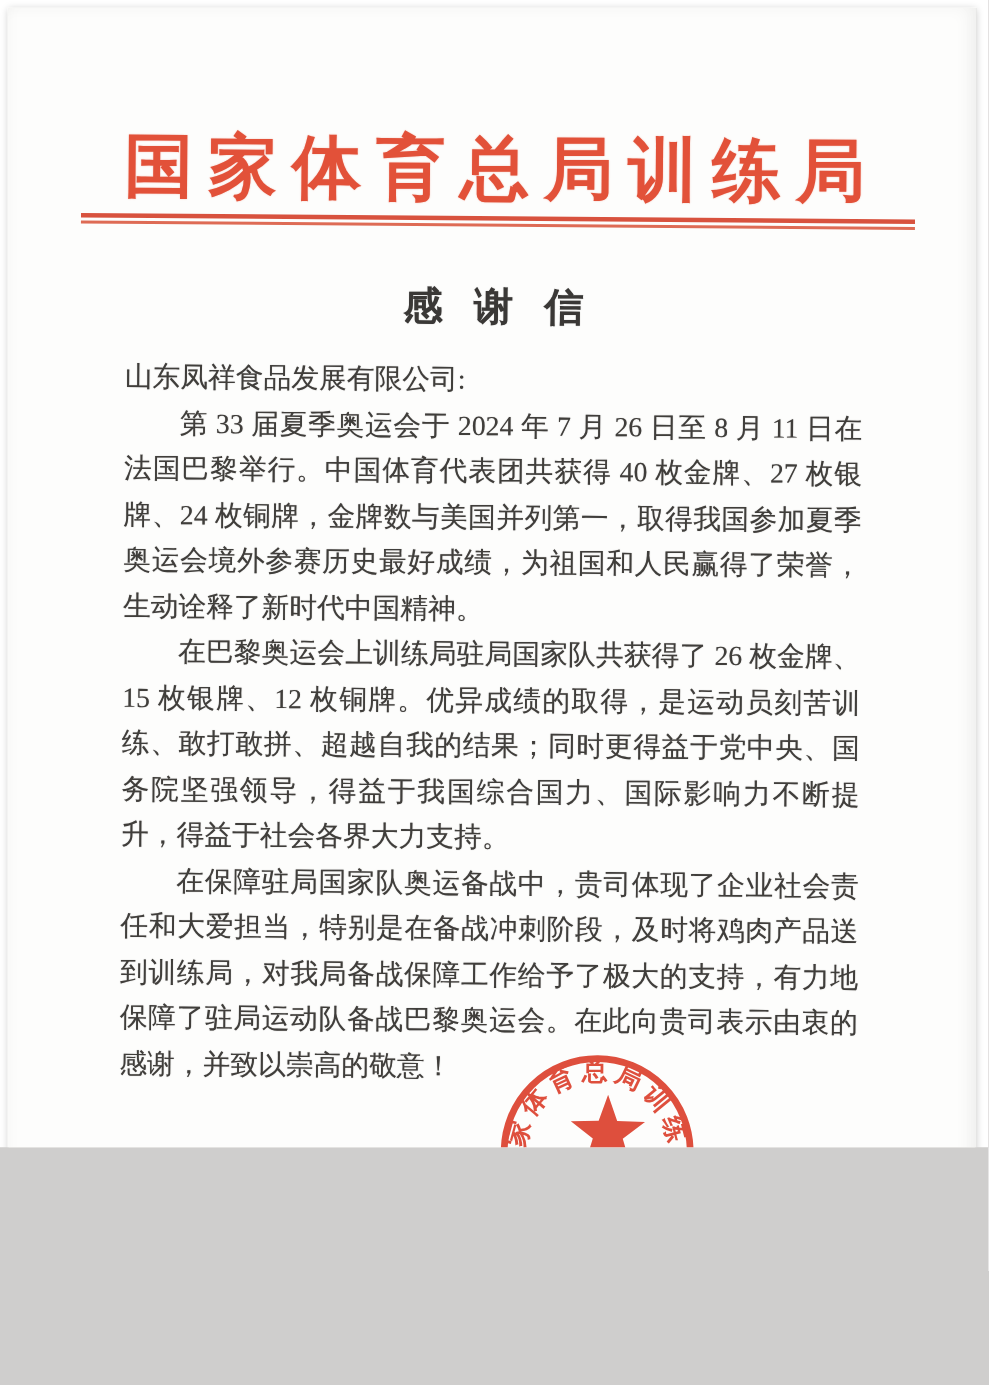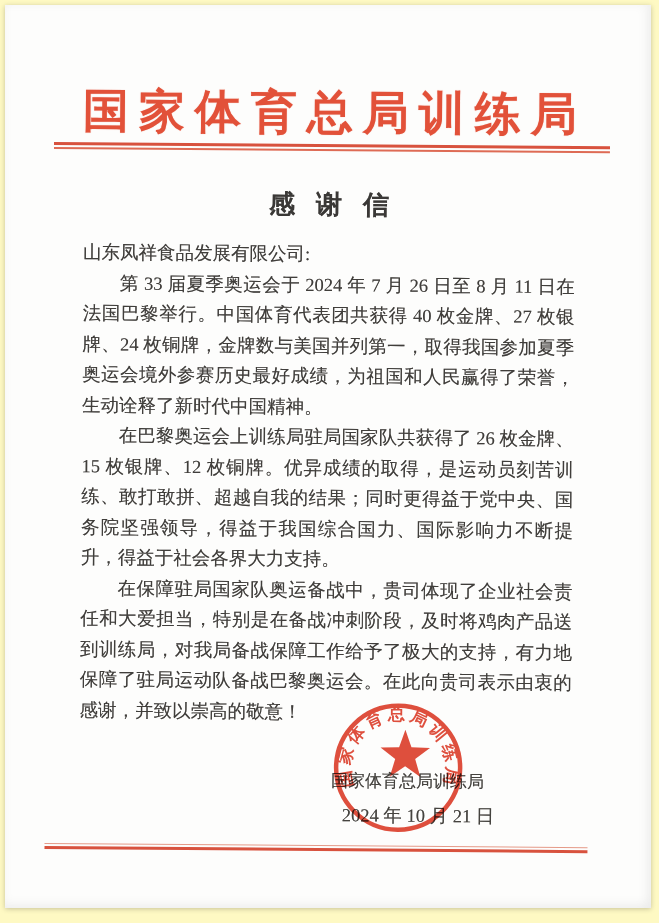--- a/index.html
+++ b/index.html
@@ -1,18 +1,18 @@
 <!DOCTYPE html>
 <html><head>
 <meta charset="utf-8">
 <style>
   html,body{margin:0;padding:0;background:#cfcecd;}
   .photo{
-    position:relative;width:659px;height:923px;margin:0 auto;
-    background:#fef9c3;overflow:hidden;
+    position:relative;width:659px;height:765px;margin:0 auto;
+    background:#ffffff;overflow:hidden;
     font-family:"Liberation Serif","DejaVu Serif",serif;
   }
   .paper{
     position:absolute;left:5px;top:5px;width:646px;height:903px;
     background:#fdfdfc;
     box-shadow:0 1px 5px rgba(0,0,0,.22), inset -6px 0 10px rgba(0,0,0,.04), inset 0 -6px 10px rgba(0,0,0,.035);
   }
   .content{
     position:absolute;left:0;top:0;width:659px;height:923px;
     transform:rotate(0.45deg);transform-origin:55px 145px;

